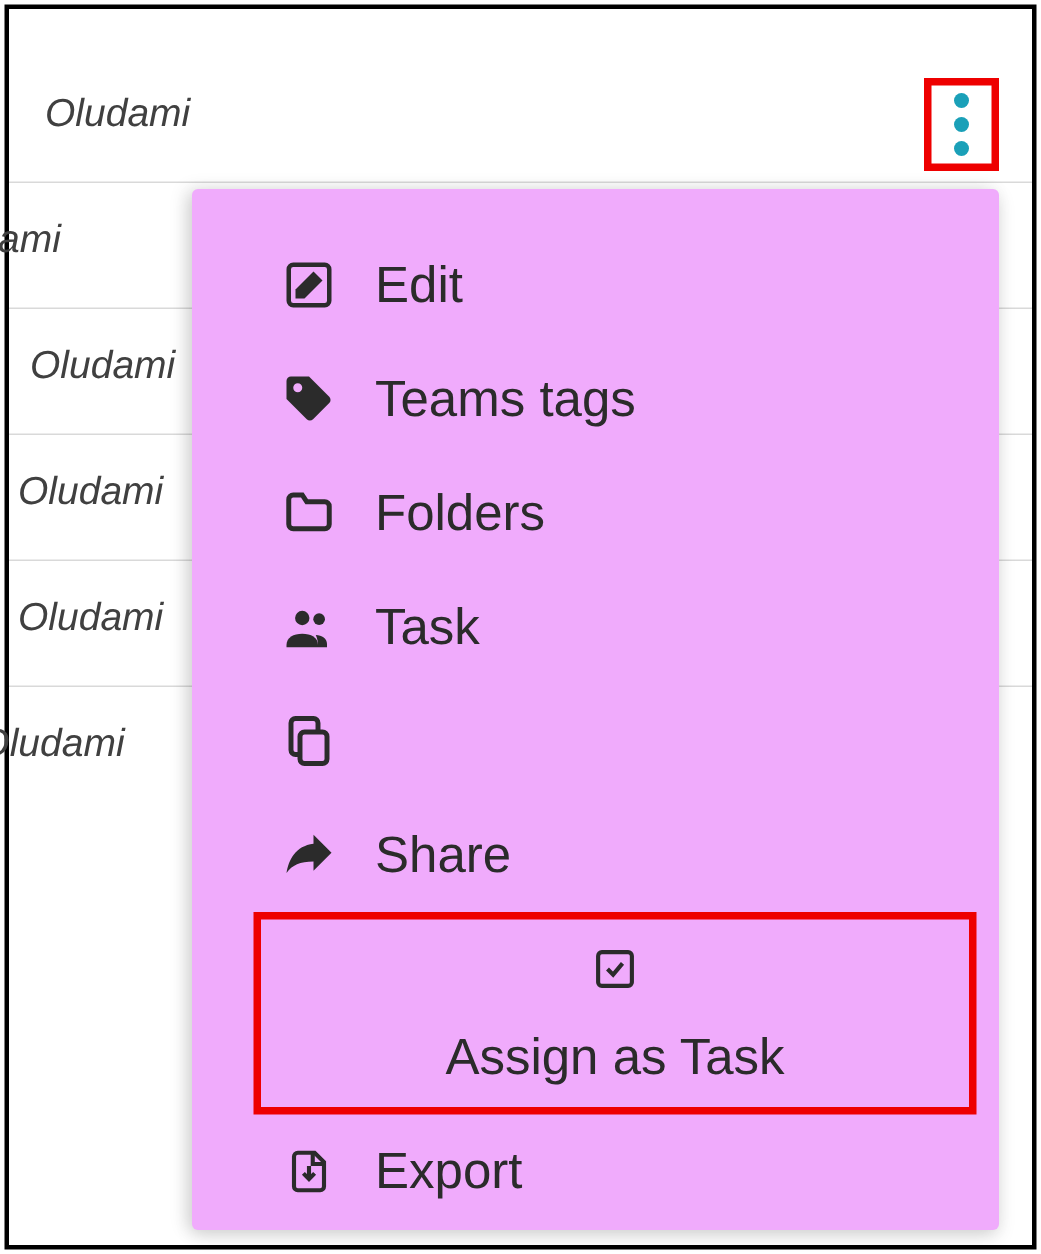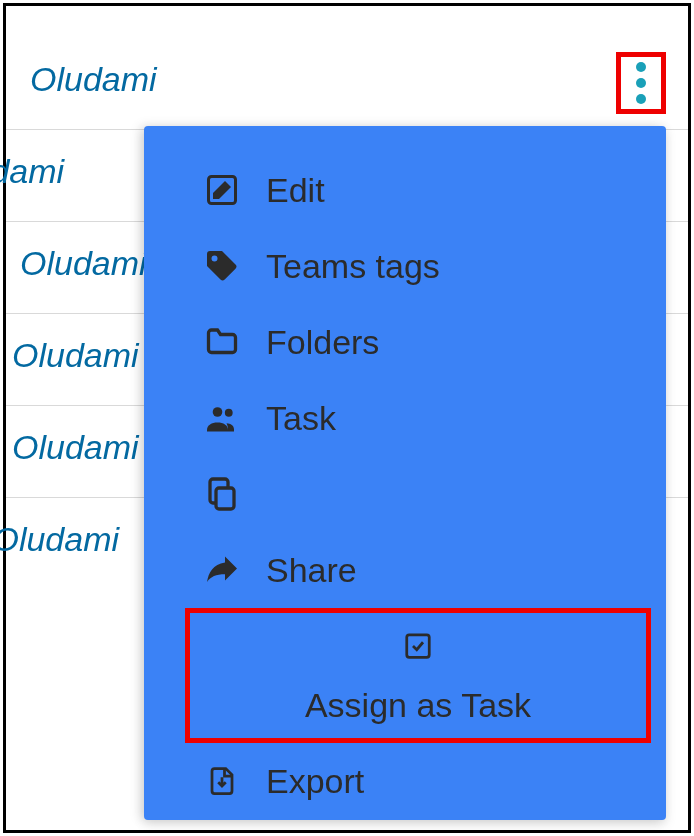--- a/index.html
+++ b/index.html
@@ -21,23 +21,23 @@
   .list {
     position: relative;
     padding-top: 32px;
   }
   .row {
     border-bottom: 1px solid #d9d9d9;
     padding: 22px 24px 30px 24px;
   }
   .row:first-child { border-top: none; }
   .name {
-    font-size: 34px;
+    font-size: 26px;
     font-style: italic;
-    color: #0369a1;
+    color: #404040;
     white-space: nowrap;
   }
   .pad-neg1 { margin-left: -66px; }
   .pad-neg2 { margin-left: -10px; }
   .pad-neg3 { margin-left: -18px; }
   .pad-neg4 { margin-left: -64px; }
   .row-tall { padding-bottom: 90px; border-bottom: none; }
 
   
   .more-btn {
@@ -62,26 +62,25 @@
     background: #1aa0b8;
   }
 
   
   .menu {
     position: absolute;
     top: 120px;
     left: 122px;
     right: 22px;
     bottom: 10px;
-    background: #3b82f6;
+    background: #f0abfc;
     border-radius: 4px;
     box-shadow: -4px 0 12px rgba(0,0,0,0.12), 0 4px 12px rgba(0,0,0,0.12);
     padding: 26px 20px 20px 46px;
     z-index: 4;
-    margin-left: 16px;
   }
   .menu-item {
     display: flex;
     align-items: center;
     gap: 20px;
     padding: 18px 8px;
     font-size: 34px;
     color: #2b2b2b;
     cursor: pointer;
   }

